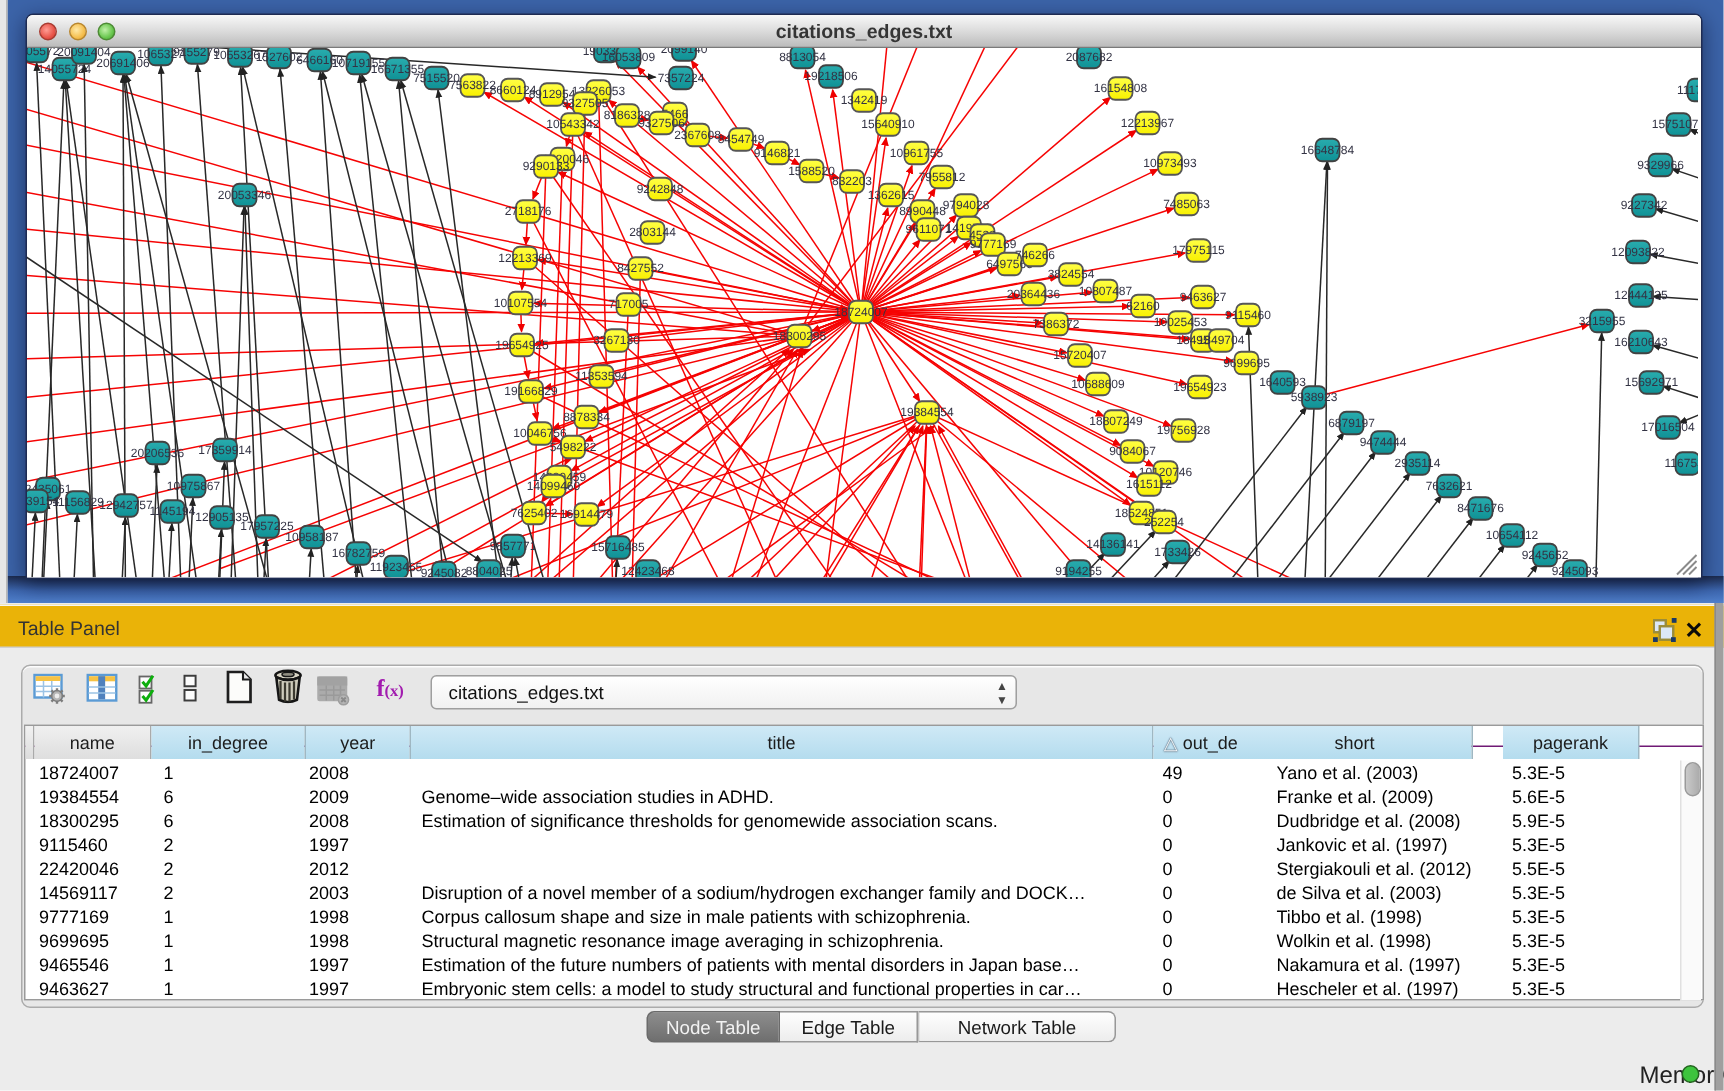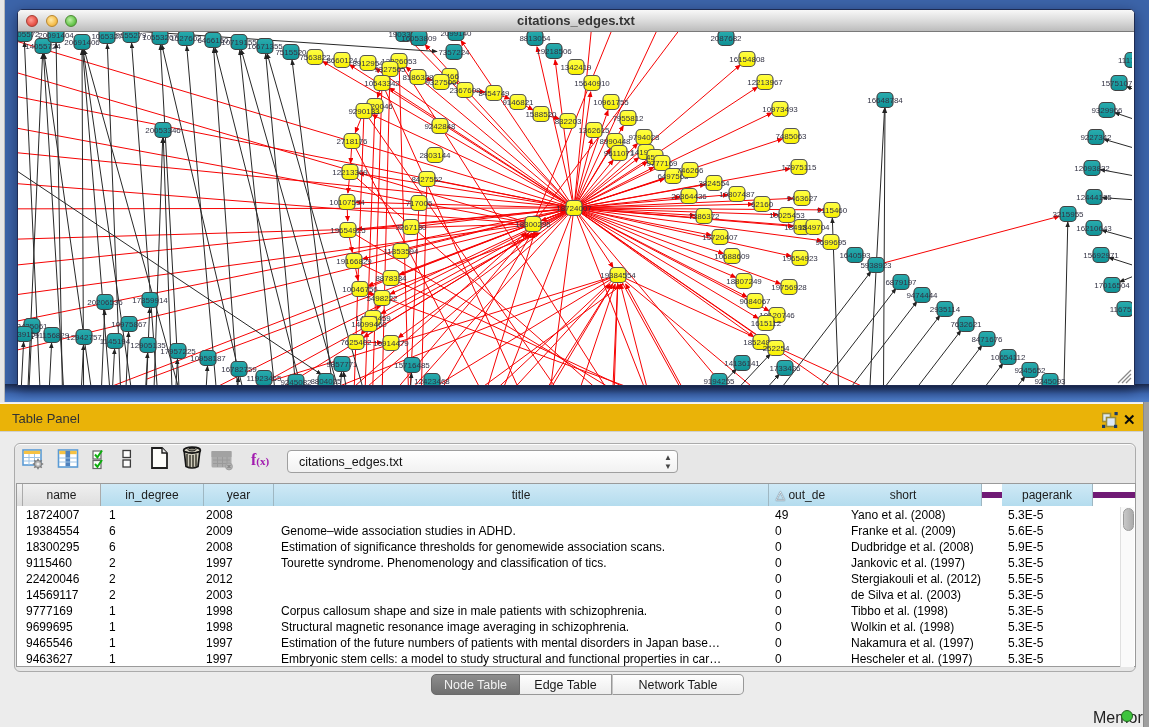--- a/index.html
+++ b/index.html
@@ -17,21 +17,21 @@
 #ptitle{position:absolute;left:0;top:1px;width:1149px;height:29px;background:#eab308;border-top:1px solid #f5f5f5;border-bottom:1px solid #d0d0d0}
 #ptitle span{position:absolute;left:12px;top:7px;font-size:13px;color:#333}
 #pfloat{position:absolute;left:1102px;top:8px;width:16px;height:16px}
 #pclose{position:absolute;left:1123px;top:7px;font-size:15px;font-weight:bold;color:#0a0a0a}
 #pbox{position:absolute;left:14px;top:41px;width:1122px;height:229px;border:1px solid #ababab;border-radius:6px;background:#e7e7e7;box-shadow:inset 0 1px 0 #fdfdfd}
 #combo{position:absolute;left:287px;top:48px;width:391px;height:23px;background:linear-gradient(#fff,#f1f1f1);border:1px solid #9f9f9f;border-radius:4px}
 #combo span{position:absolute;left:11px;top:4px;font-size:12.5px;color:#111}
 #combo .st{position:absolute;right:5px;top:2px;font-size:8px;color:#444;line-height:9px;text-align:center}
 #fx{position:absolute;left:251px;top:49px;font-family:"Liberation Serif",serif;font-weight:bold;font-size:16px;color:#a21caf}
 #tablewrap{position:absolute;left:16px;top:81px;width:1120px;height:184px;background:#fff;border:1px solid #9a9a9a;border-radius:0}
-#thead{position:absolute;left:0;top:0;width:1118px;height:14px;border-bottom:6px solid #701a75}
+#thead{position:absolute;left:0;top:0;width:1118px;height:14px;border-bottom:1px solid #701a75}
 .th{position:absolute;top:0;height:22px;background:linear-gradient(#cfe9f6,#b4dcee);border-right:1px solid #9fb7c2;font-size:12px;color:#1c1c1c;text-align:center;line-height:22px}
 #th0{left:0;width:6px;background:linear-gradient(#f2f2f2,#dcdcdc);border-right:1px solid #aaa}
 #th1{left:6px;width:78px;background:linear-gradient(#f0f0f0,#dedede);border-right:1px solid #aaa}
 #th2{left:84px;width:103px}
 #th3{left:187px;width:70px}
 #th4{left:257px;width:495px}
 #th5{left:752px;width:76px}
 #th6{left:808px;width:157px}
 #th7{left:985px;width:91px}
 .tr{position:absolute;left:0;width:1118px;height:16px;font-size:12px;color:#000;white-space:nowrap}
@@ -934,21 +934,21 @@
         <div class="th" id="th4">title</div>
         <div class="th" id="th5"><span style="color:#f4f8fb;text-shadow:0 0 1px #445566,0 0 1px #445566">△</span> out_de…</div>
 <div class="th" id="th6">short</div>
         <div class="th" id="th7">pagerank</div>
 </div>
 <div class="tr" style="top:23px">
         <div class="c0">18724007</div>
         <div class="c1">1</div>
         <div class="c2">2008</div>
         <div class="c4">49</div>
-        <div class="c5">Yano et al. (2008)</div>
+        <div class="c5">Yano et al. (2003)</div>
         <div class="c6">5.3E-5</div>
       </div>
 <div class="tr" style="top:39px">
         <div class="c0">19384554</div>
         <div class="c1">6</div>
         <div class="c2">2009</div>
         <div class="c3">Genome–wide association studies in ADHD.</div>
         <div class="c4">0</div>
         <div class="c5">Franke et al. (2009)</div>
         <div class="c6">5.6E-5</div>
@@ -959,37 +959,37 @@
         <div class="c2">2008</div>
         <div class="c3">Estimation of significance thresholds for genomewide association scans.</div>
         <div class="c4">0</div>
         <div class="c5">Dudbridge et al. (2008)</div>
         <div class="c6">5.9E-5</div>
       </div>
 <div class="tr" style="top:71px">
         <div class="c0">9115460</div>
         <div class="c1">2</div>
         <div class="c2">1997</div>
-        <div class="c3">Tourette syndrome. Phenomenology and classification of tics.</div>
         <div class="c4">0</div>
         <div class="c5">Jankovic et al. (1997)</div>
         <div class="c6">5.3E-5</div>
       </div>
 <div class="tr" style="top:87px">
         <div class="c0">22420046</div>
         <div class="c1">2</div>
         <div class="c2">2012</div>
         <div class="c4">0</div>
         <div class="c5">Stergiakouli et al. (2012)</div>
         <div class="c6">5.5E-5</div>
       </div>
 <div class="tr" style="top:103px">
         <div class="c0">14569117</div>
         <div class="c1">2</div>
         <div class="c2">2003</div>
+        <div class="c3">Disruption of a novel member of a sodium/hydrogen exchanger family and DOCK…</div>
         <div class="c4">0</div>
         <div class="c5">de Silva et al. (2003)</div>
         <div class="c6">5.3E-5</div>
       </div>
 <div class="tr" style="top:119px">
         <div class="c0">9777169</div>
         <div class="c1">1</div>
         <div class="c2">1998</div>
         <div class="c3">Corpus callosum shape and size in male patients with schizophrenia.</div>
         <div class="c4">0</div>

